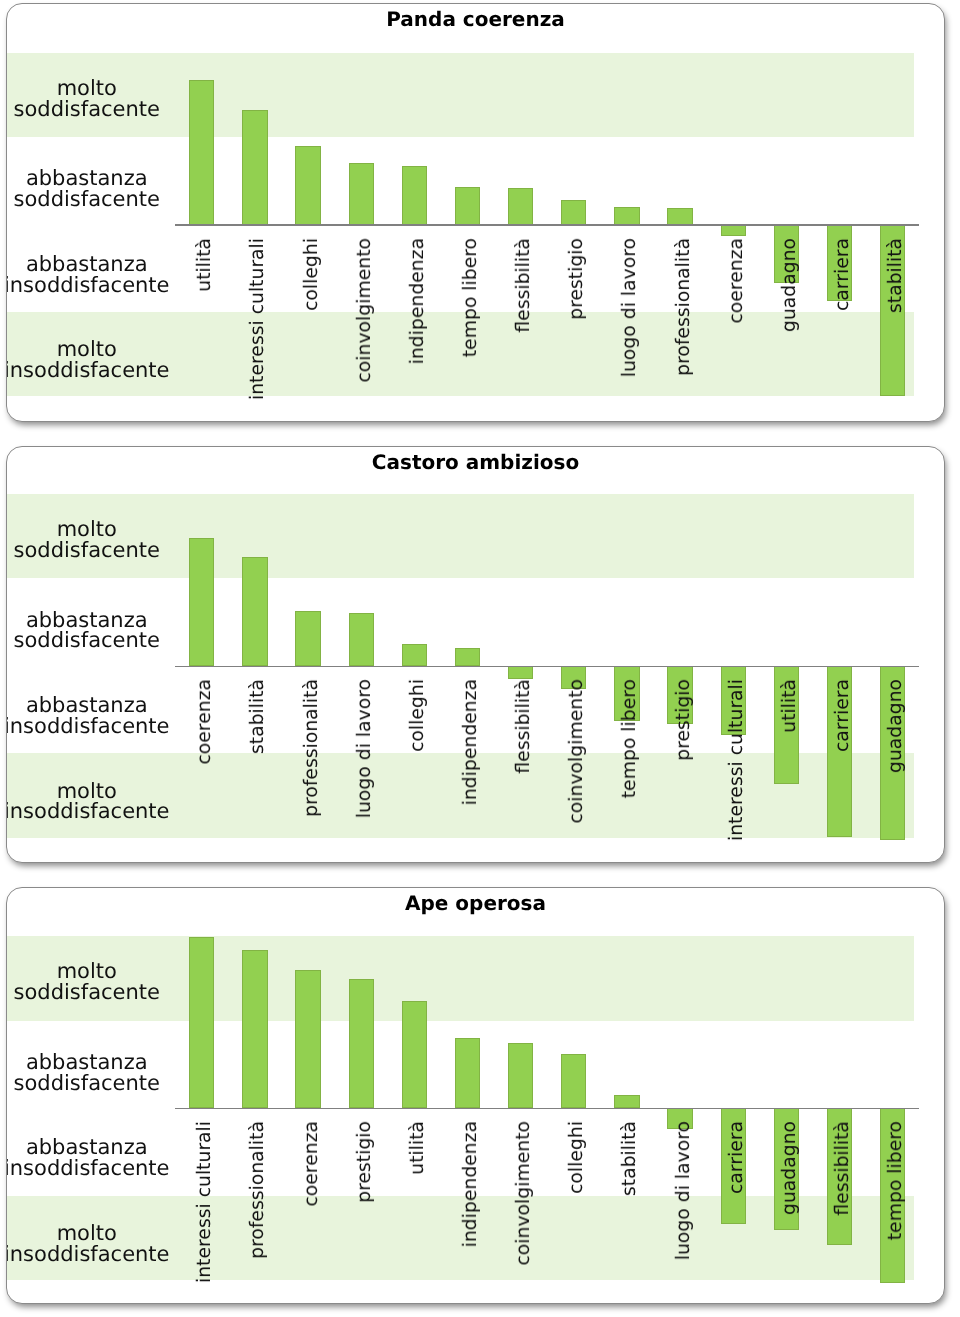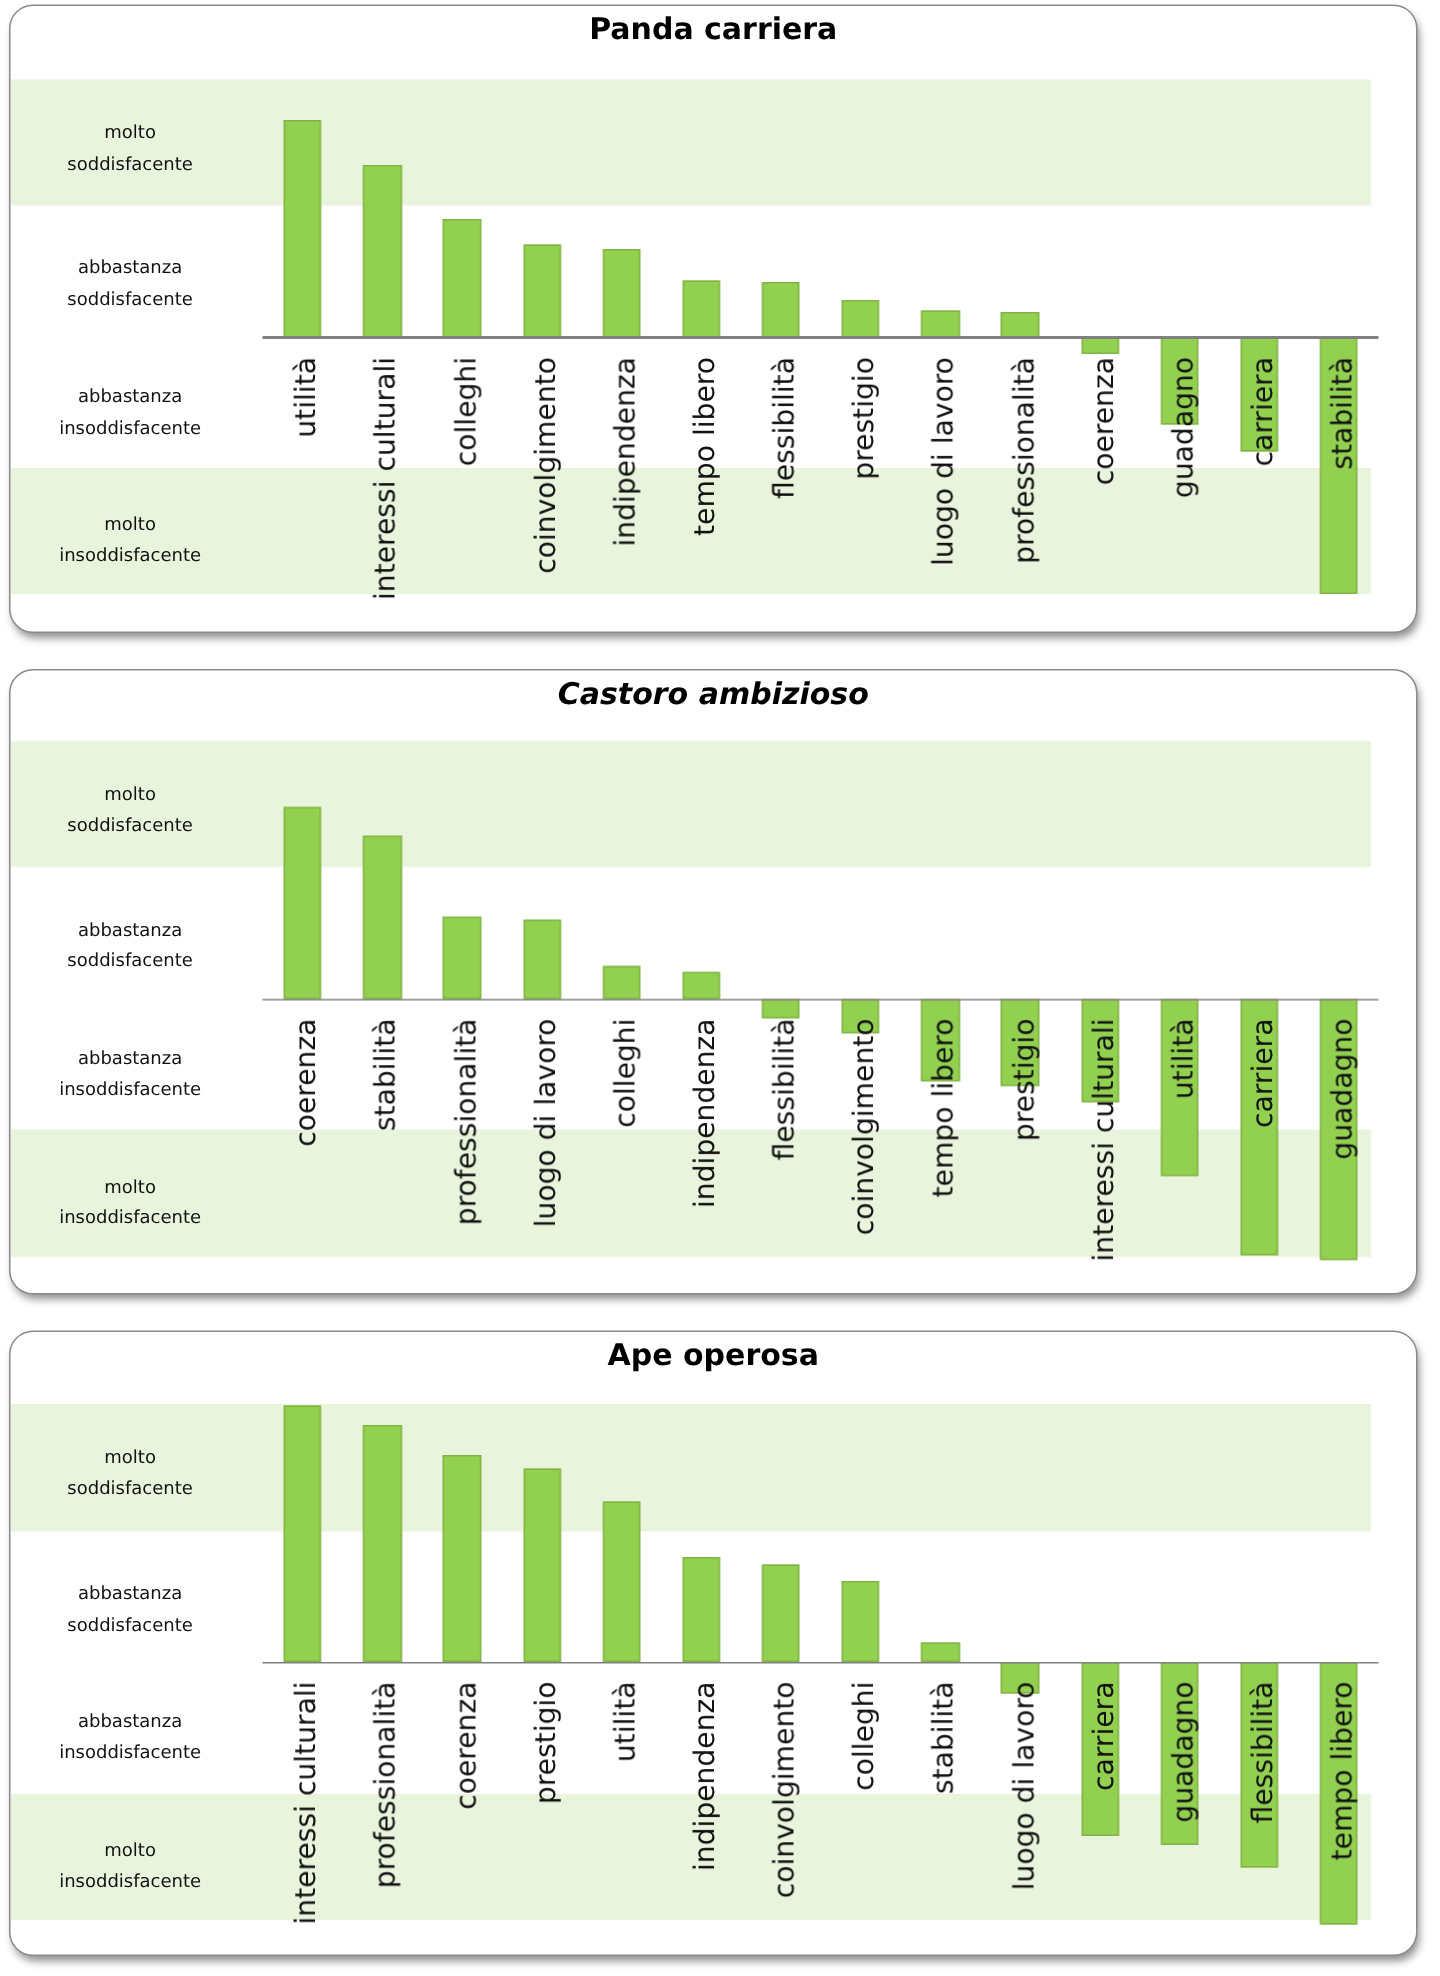--- a/index.html
+++ b/index.html
@@ -73,21 +73,21 @@
     width: 744px;
     top: 221.6px;
     background: #808080;
     height: 1.4px;
   }
   .ylabel {
     position: absolute;
     left: 0;
     width: 173.5px;
     text-align: center;
-    font-size: 12px;
+    font-size: 21px;
     line-height: 20.8px;
     color: #1a1a1a;
     white-space: pre-line;
     transform: translateZ(0);
   }
   .ylabel.y0 { top:  75.1px; }
   .ylabel.y1 { top: 165.6px; }
   .ylabel.y2 { top: 251.2px; }
   .ylabel.y3 { top: 336.6px; }
   .bar {
@@ -105,21 +105,21 @@
     transform-origin: 0 0;
     transform: translateZ(0) rotate(-90deg) translateX(-100%);
   }
 </style>
 </head>
 <body>
 
 <div id="page">
 
   <div class="card c0" style="border-color: rgb(138, 138, 138);">
-    <div class="card-title" style="color: rgb(0, 0, 0);">Panda carriera</div>
+    <div class="card-title" style="color: rgb(0, 0, 0);">Panda coerenza</div>
     <div class="plot">
       <div class="band b0" style="background: rgb(232, 244, 220);"></div>
       <div class="band b3" style="background: rgb(232, 244, 220);"></div>
       <div class="ylabel y0" style="color: rgb(17, 17, 17);">molto
 soddisfacente</div>
       <div class="ylabel y1" style="color: rgb(17, 17, 17);">abbastanza
 soddisfacente</div>
       <div class="ylabel y2" style="color: rgb(17, 17, 17);">abbastanza
 insoddisfacente</div>
       <div class="ylabel y3" style="color: rgb(17, 17, 17);">molto
@@ -152,21 +152,21 @@
           <div class="bar" style="left: 826.886px; width: 25.2px; top: 222px; height: 76.54px; background: rgb(146, 208, 80); border-color: rgb(130, 179, 68);"></div>
           <div class="xlabel" style="left: 831.986px; top: 234.8px; color: rgb(17, 17, 17);">carriera</div>
           <div class="bar" style="left: 880.029px; width: 25.2px; top: 222px; height: 171.14px; background: rgb(146, 208, 80); border-color: rgb(130, 179, 68);"></div>
           <div class="xlabel" style="left: 885.129px; top: 234.8px; color: rgb(17, 17, 17);">stabilità</div>
         </div>
       <div class="zeroline" style="background: rgb(128, 128, 128);"></div>
     </div>
   </div>
 
   <div class="card c1" style="border-color: rgb(138, 138, 138);">
-    <div class="card-title" style="color: rgb(0, 0, 0); font-style: italic;">Castoro ambizioso</div>
+    <div class="card-title" style="color: rgb(0, 0, 0);">Castoro ambizioso</div>
     <div class="plot">
       <div class="band b0" style="background: rgb(232, 244, 220);"></div>
       <div class="band b3" style="background: rgb(232, 244, 220);"></div>
       <div class="ylabel y0" style="color: rgb(17, 17, 17);">molto
 soddisfacente</div>
       <div class="ylabel y1" style="color: rgb(17, 17, 17);">abbastanza
 soddisfacente</div>
       <div class="ylabel y2" style="color: rgb(17, 17, 17);">abbastanza
 insoddisfacente</div>
       <div class="ylabel y3" style="color: rgb(17, 17, 17);">molto

